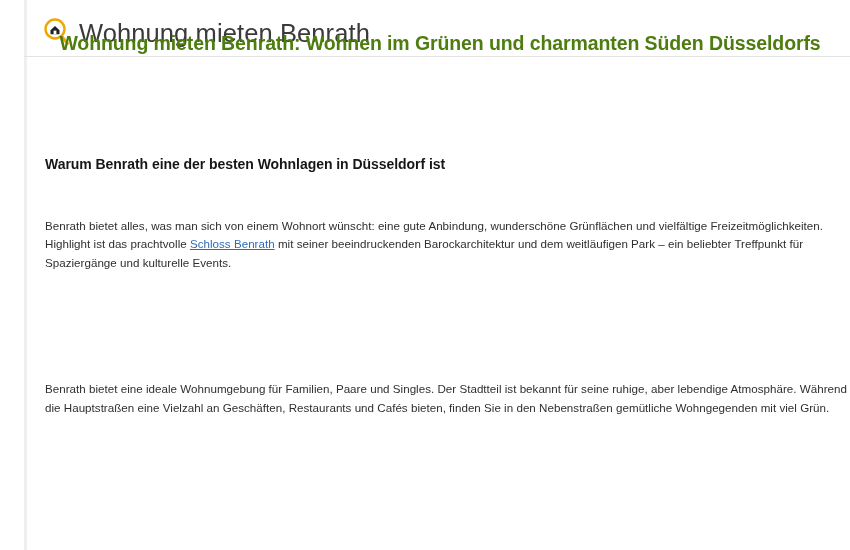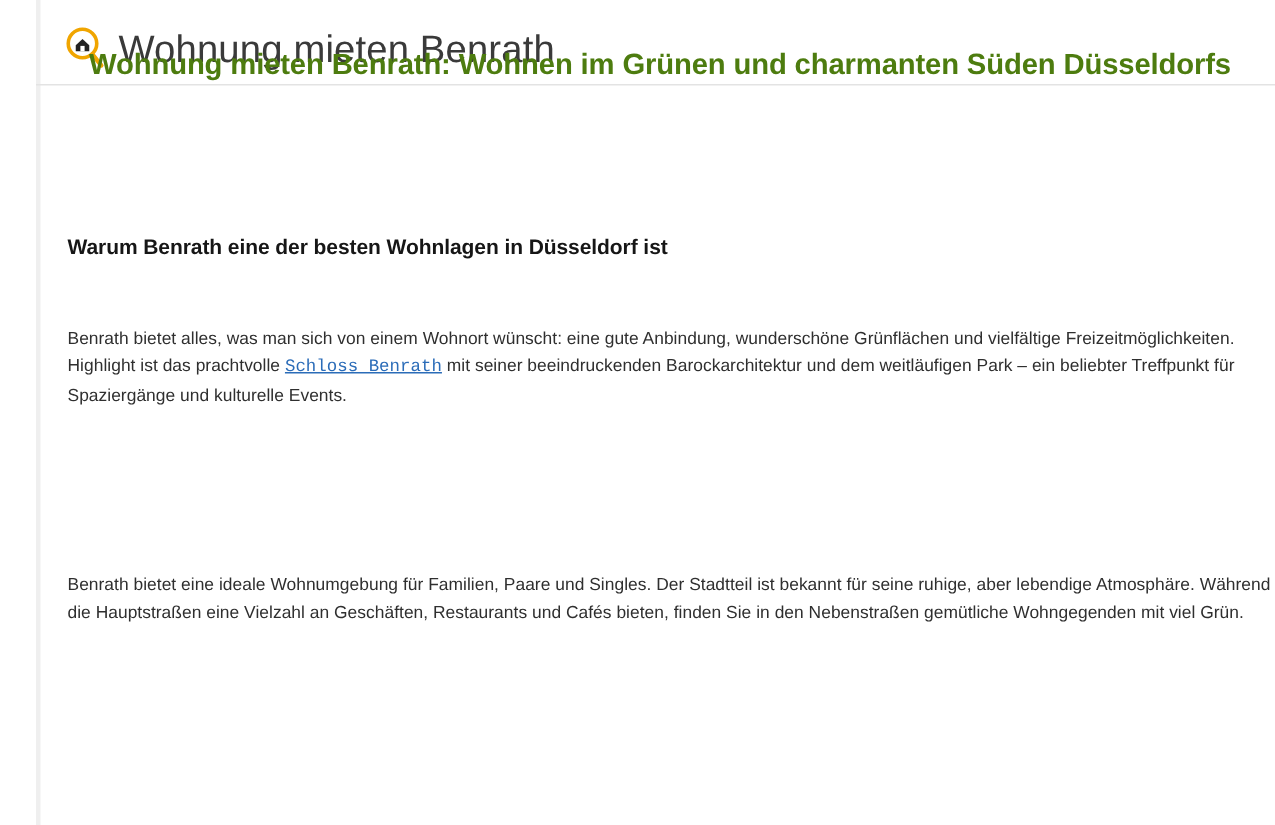--- a/index.html
+++ b/index.html
@@ -103,21 +103,20 @@
   .gap-1 { height: 33px; }
   .gap-2 { height: 21px; }
   .gap-4 { height: 44px; }
   .gap-5 { height: 42px; }
   .gap-7 { height: 20px; }
   .gap-8 { height: 45px; }
   .indent { padding-left: 6px; }
   a.inline-link {
     color: #2b6cb8;
     text-decoration: underline;
-    font-family: Liberation Mono, monospace;
   }
 </style>
 </head>
 <body>
 
 <div class="page">
   <div class="left-rail"></div>
 
   <div class="content">
     <div class="title-row">

